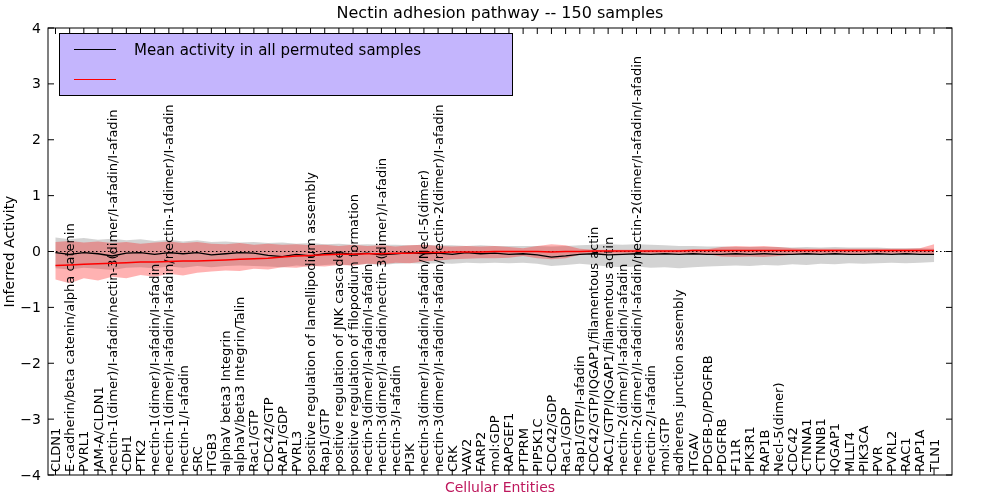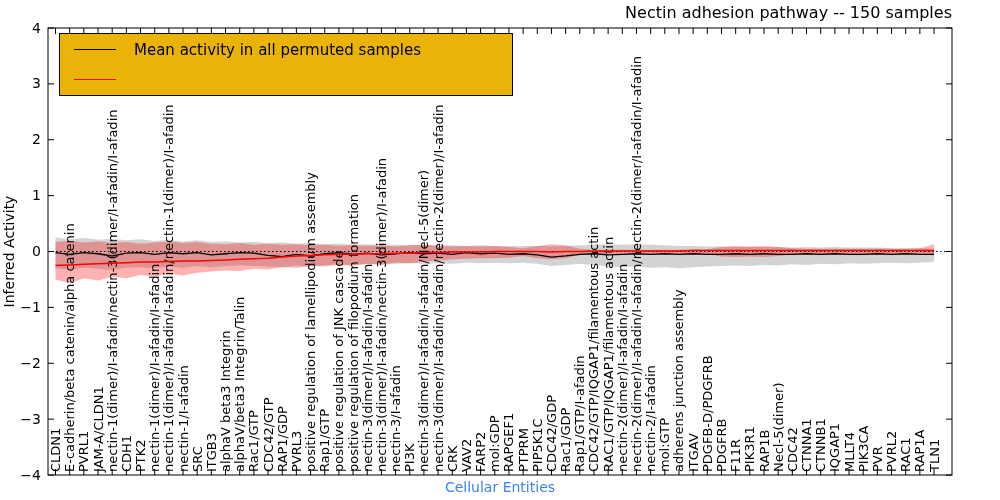--- a/index.html
+++ b/index.html
@@ -3,34 +3,34 @@
 <meta charset="utf-8">
 <style>
   html,body{margin:0;padding:0;background:#ffffff;}
   #figure{
     position:relative;width:1000px;height:500px;background:#ffffff;
     font-family:"DejaVu Sans","Liberation Sans",sans-serif;color:#000;
     overflow:hidden;
   }
   #plot-svg{position:absolute;left:0;top:0;}
   .fig-title{
-    position:absolute;left:48px;top:3px;width:904px;text-align:right;
+    position:absolute;left:48px;top:3px;width:904px;text-align:center;
     font-size:16px;color:#000;
   }
   .x-label{
     position:absolute;left:48px;top:479px;width:904px;text-align:center;
-    font-size:14px;color:#3b82f6;
+    font-size:14px;color:#be185d;
   }
   .y-label{
     position:absolute;left:-206px;top:243px;width:430px;height:17px;
     transform:rotate(-90deg);text-align:center;font-size:14px;color:#000;
   }
   .legend{
     position:absolute;left:59px;top:33px;width:454px;height:63px;
-    background:#eab308;border:1px solid #000;box-sizing:border-box;
+    background:#c4b5fd;border:1px solid #000;box-sizing:border-box;
     display:flex;flex-direction:column;justify-content:space-evenly;
   }
   .legend-row{display:flex;align-items:center;height:28px;}
   .legend-line{width:42px;height:0;border-top:1.6px solid #000;margin-left:14px;flex:0 0 auto;}
   .legend-text{margin-left:18px;font-size:15px;white-space:nowrap;}
 </style>
 </head>
 <body>
 
 <div id="figure">

